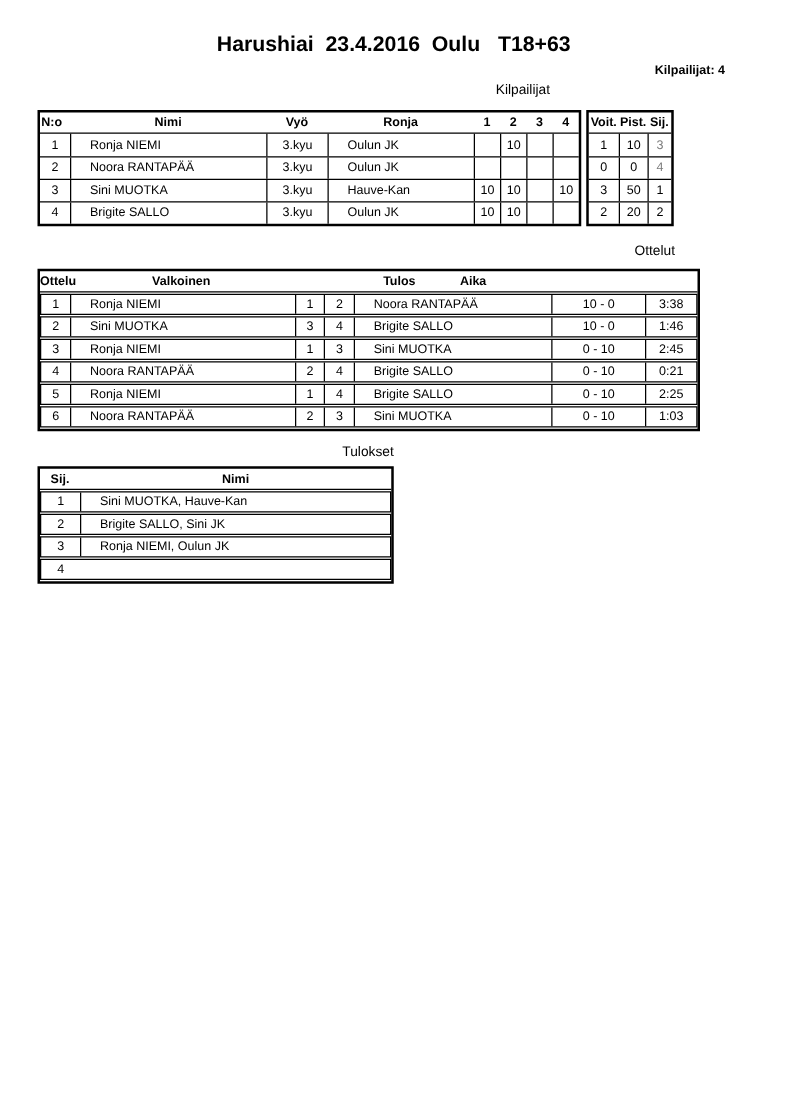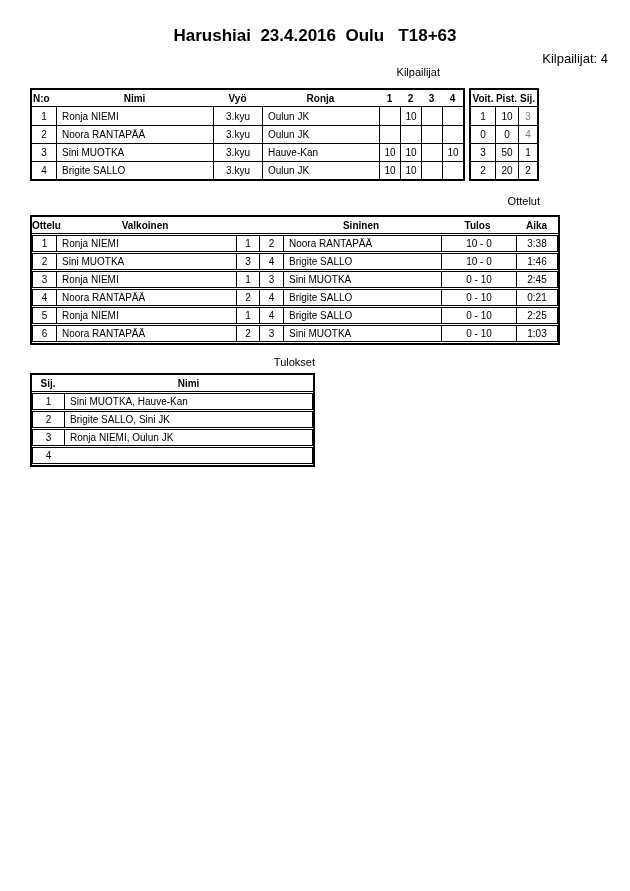--- a/index.html
+++ b/index.html
@@ -4,33 +4,33 @@
 <style>
   html,body { margin:0; padding:0; background:#fff; }
   .page {
     position:relative; width:630px; height:891px; background:#ffffff;
     font-family:"Liberation Sans", sans-serif; color:#000; overflow:hidden;
   }
   .title {
     position:absolute; top:26px; left:0; width:100%;
     text-align:center; font-weight:bold; font-size:17px; white-space:pre;
   }
-  .count { position:absolute; top:51px; right:22px; font-weight:normal; font-size:13px; }
+  .count { position:absolute; top:51px; right:50px; font-weight:bold; font-size:10px; }
   .sec-h { position:absolute; font-weight:normal; font-size:11px; text-align:right; }
   #h1 { top:66px;  left:30px; width:410px; }
   #h2 { top:195px; left:30px; width:510px; }
   #h3 { top:356px; left:30px; width:285px; }
 
   .box { position:absolute; border:2px solid #000; box-sizing:border-box; background:#fff; }
   .row { display:flex; box-sizing:border-box; align-items:stretch; }
   .cell {
     box-sizing:border-box; display:flex; align-items:center; justify-content:center;
     font-size:10px; white-space:nowrap; overflow:visible;
   }
-  .cell.l { justify-content:flex-start; padding-left:5px; }
+  .cell.l { justify-content:flex-start; padding-left:15px; }
   .cell.bl { border-left:1px solid #000; }
   .hd { border-bottom:1px solid #000; }
   .hd .cell { font-weight:bold; }
 
   
   #t1  { left:30px;  top:88px; width:435px; }
   #t1s { left:469px; top:88px; width:70px;  }
   #t1 .hd, #t1s .hd { height:17px; }
   #t1 .r, #t1s .r { height:18px; }
   #t1 .r + .r, #t1s .r + .r { border-top:1px solid #000; }
@@ -157,21 +157,20 @@
       </div>
   </div>
 
   <div class="sec-h" id="h2">Ottelut</div>
 
   <div class="box" id="t2">
     <div class="row hd">
       <div class="cell oh-no">Ottelu</div>
       <div class="cell oh-w">Valkoinen</div>
       <div class="cell oh-gap"></div>
-      <div class="cell oh-s">Sininen</div>
       <div class="cell oh-t">Tulos</div>
       <div class="cell oh-a">Aika</div>
     </div>
     <div>
 
         <div class="row r">
           <div class="cell o-no">1</div>
           <div class="cell o-w bl l">Ronja NIEMI</div>
           <div class="cell o-n1 bl">1</div>
           <div class="cell o-n2 bl">2</div>

